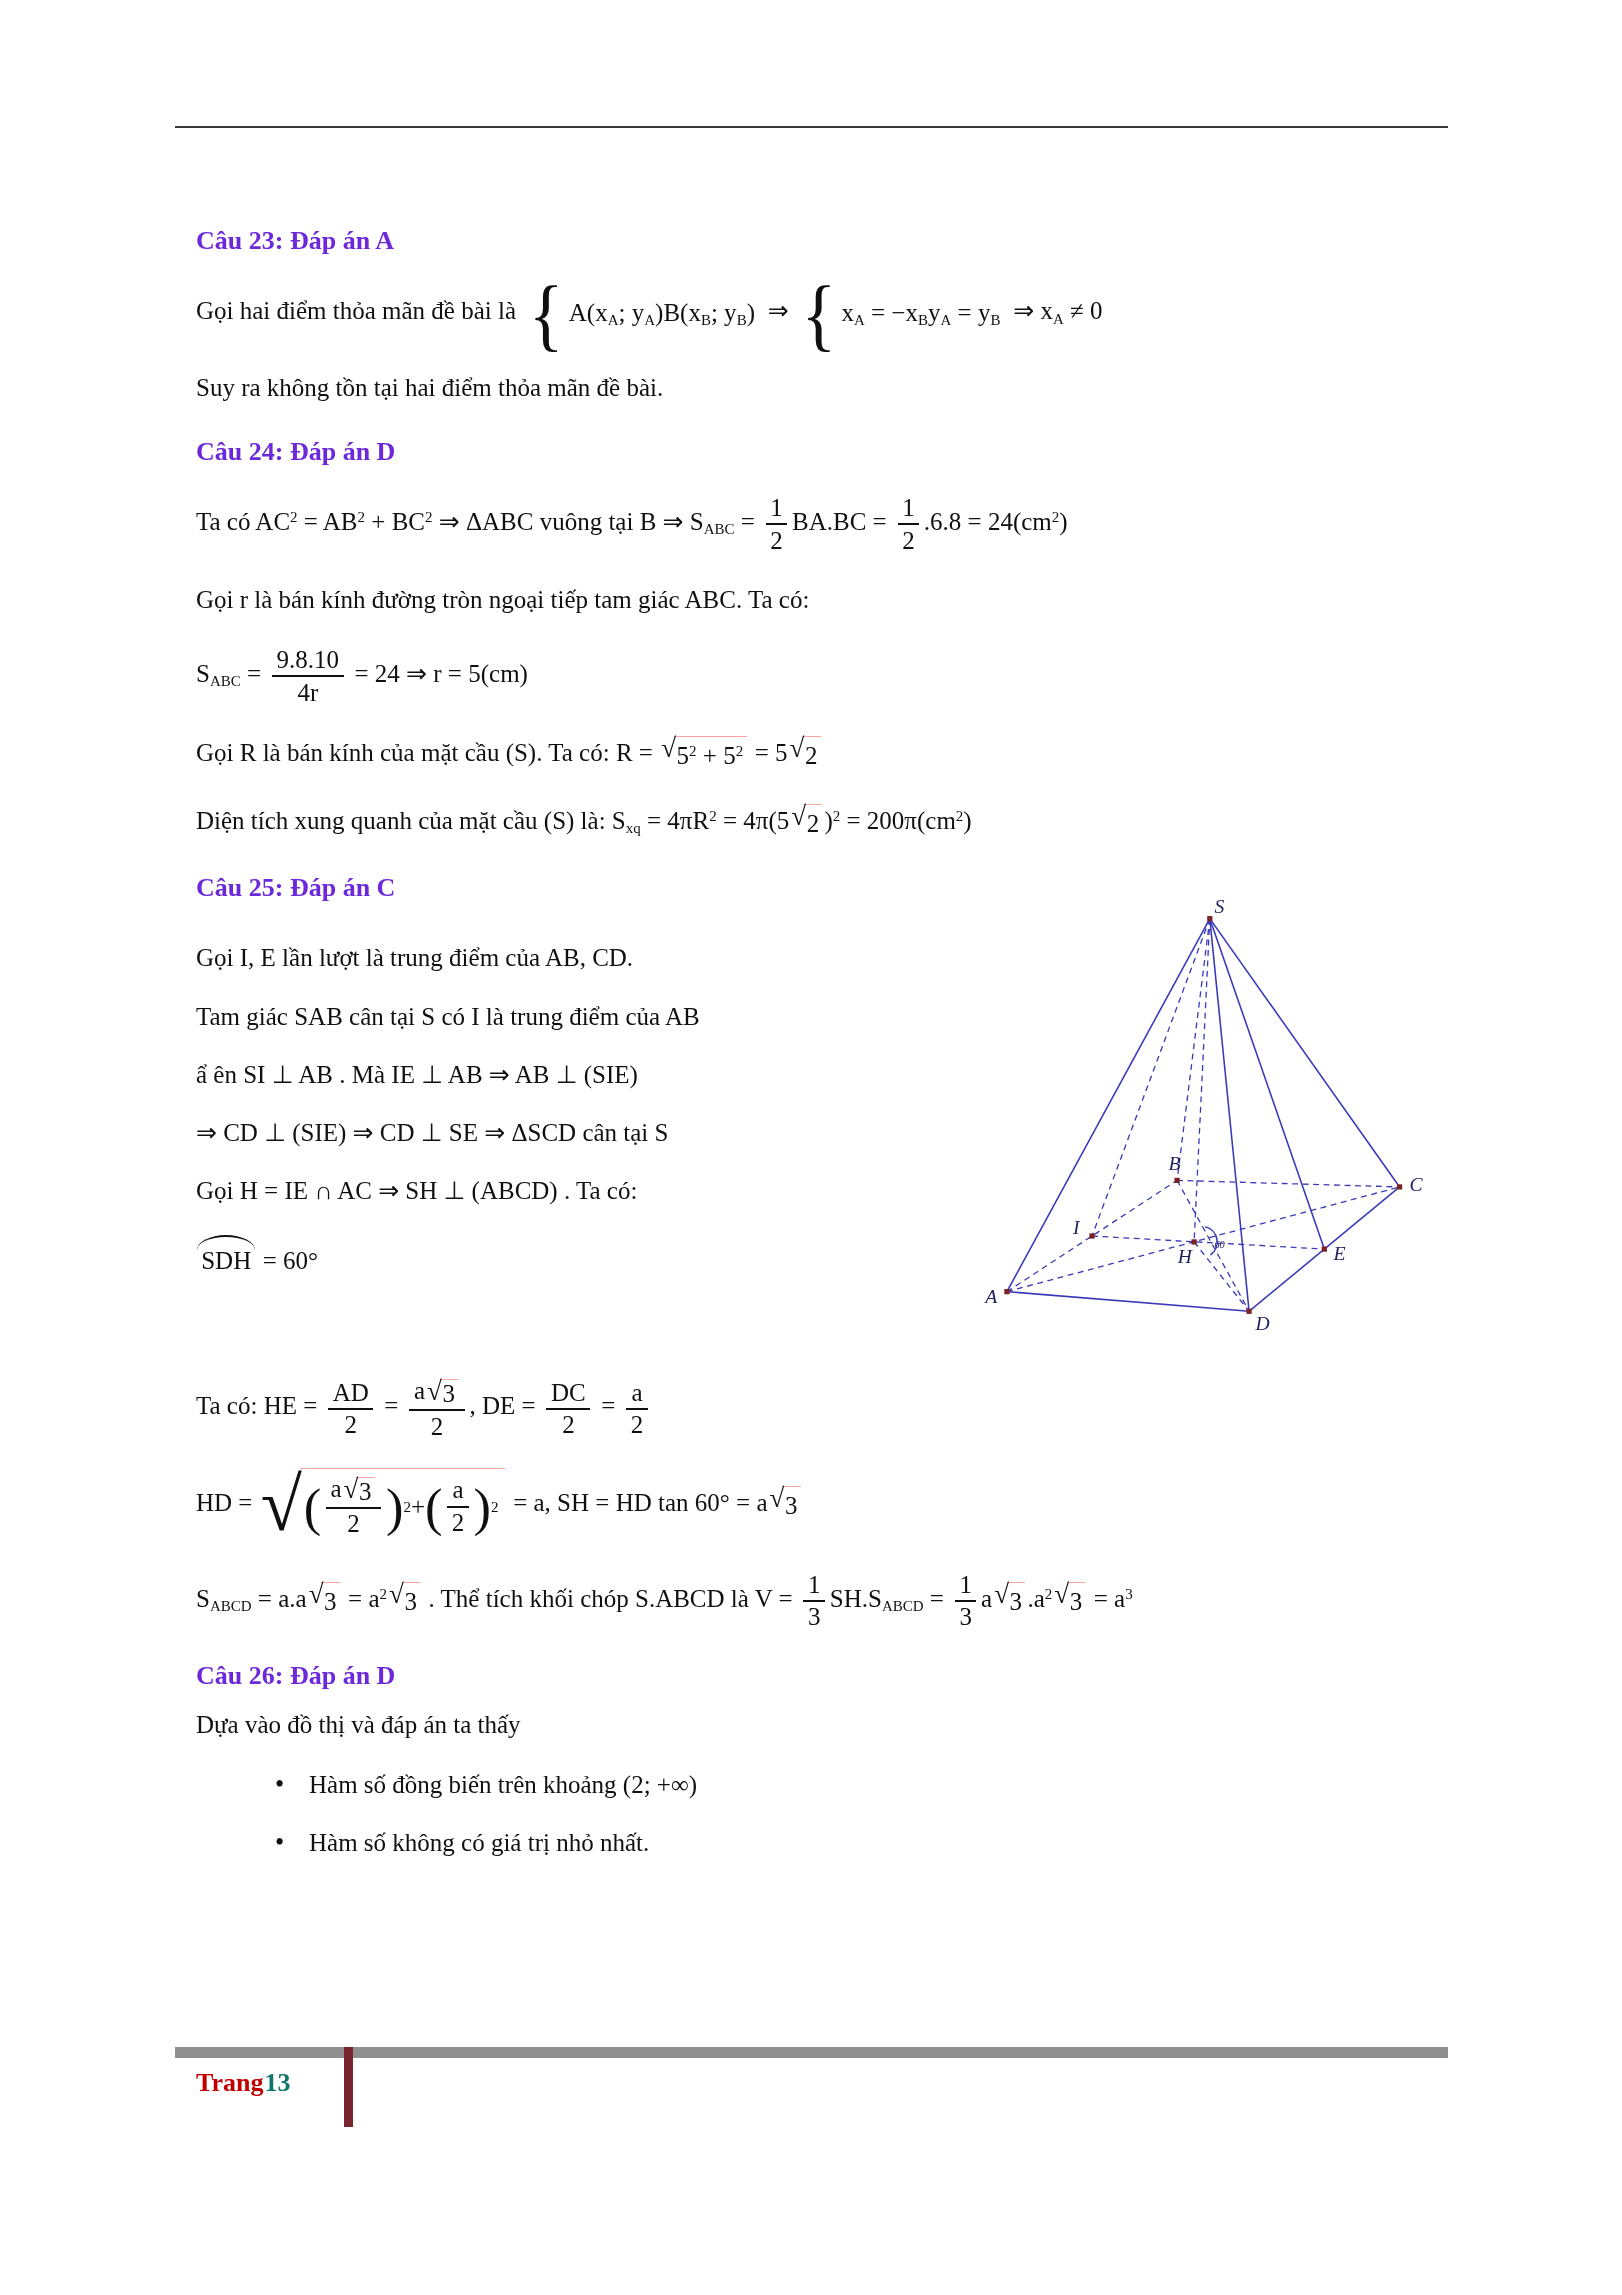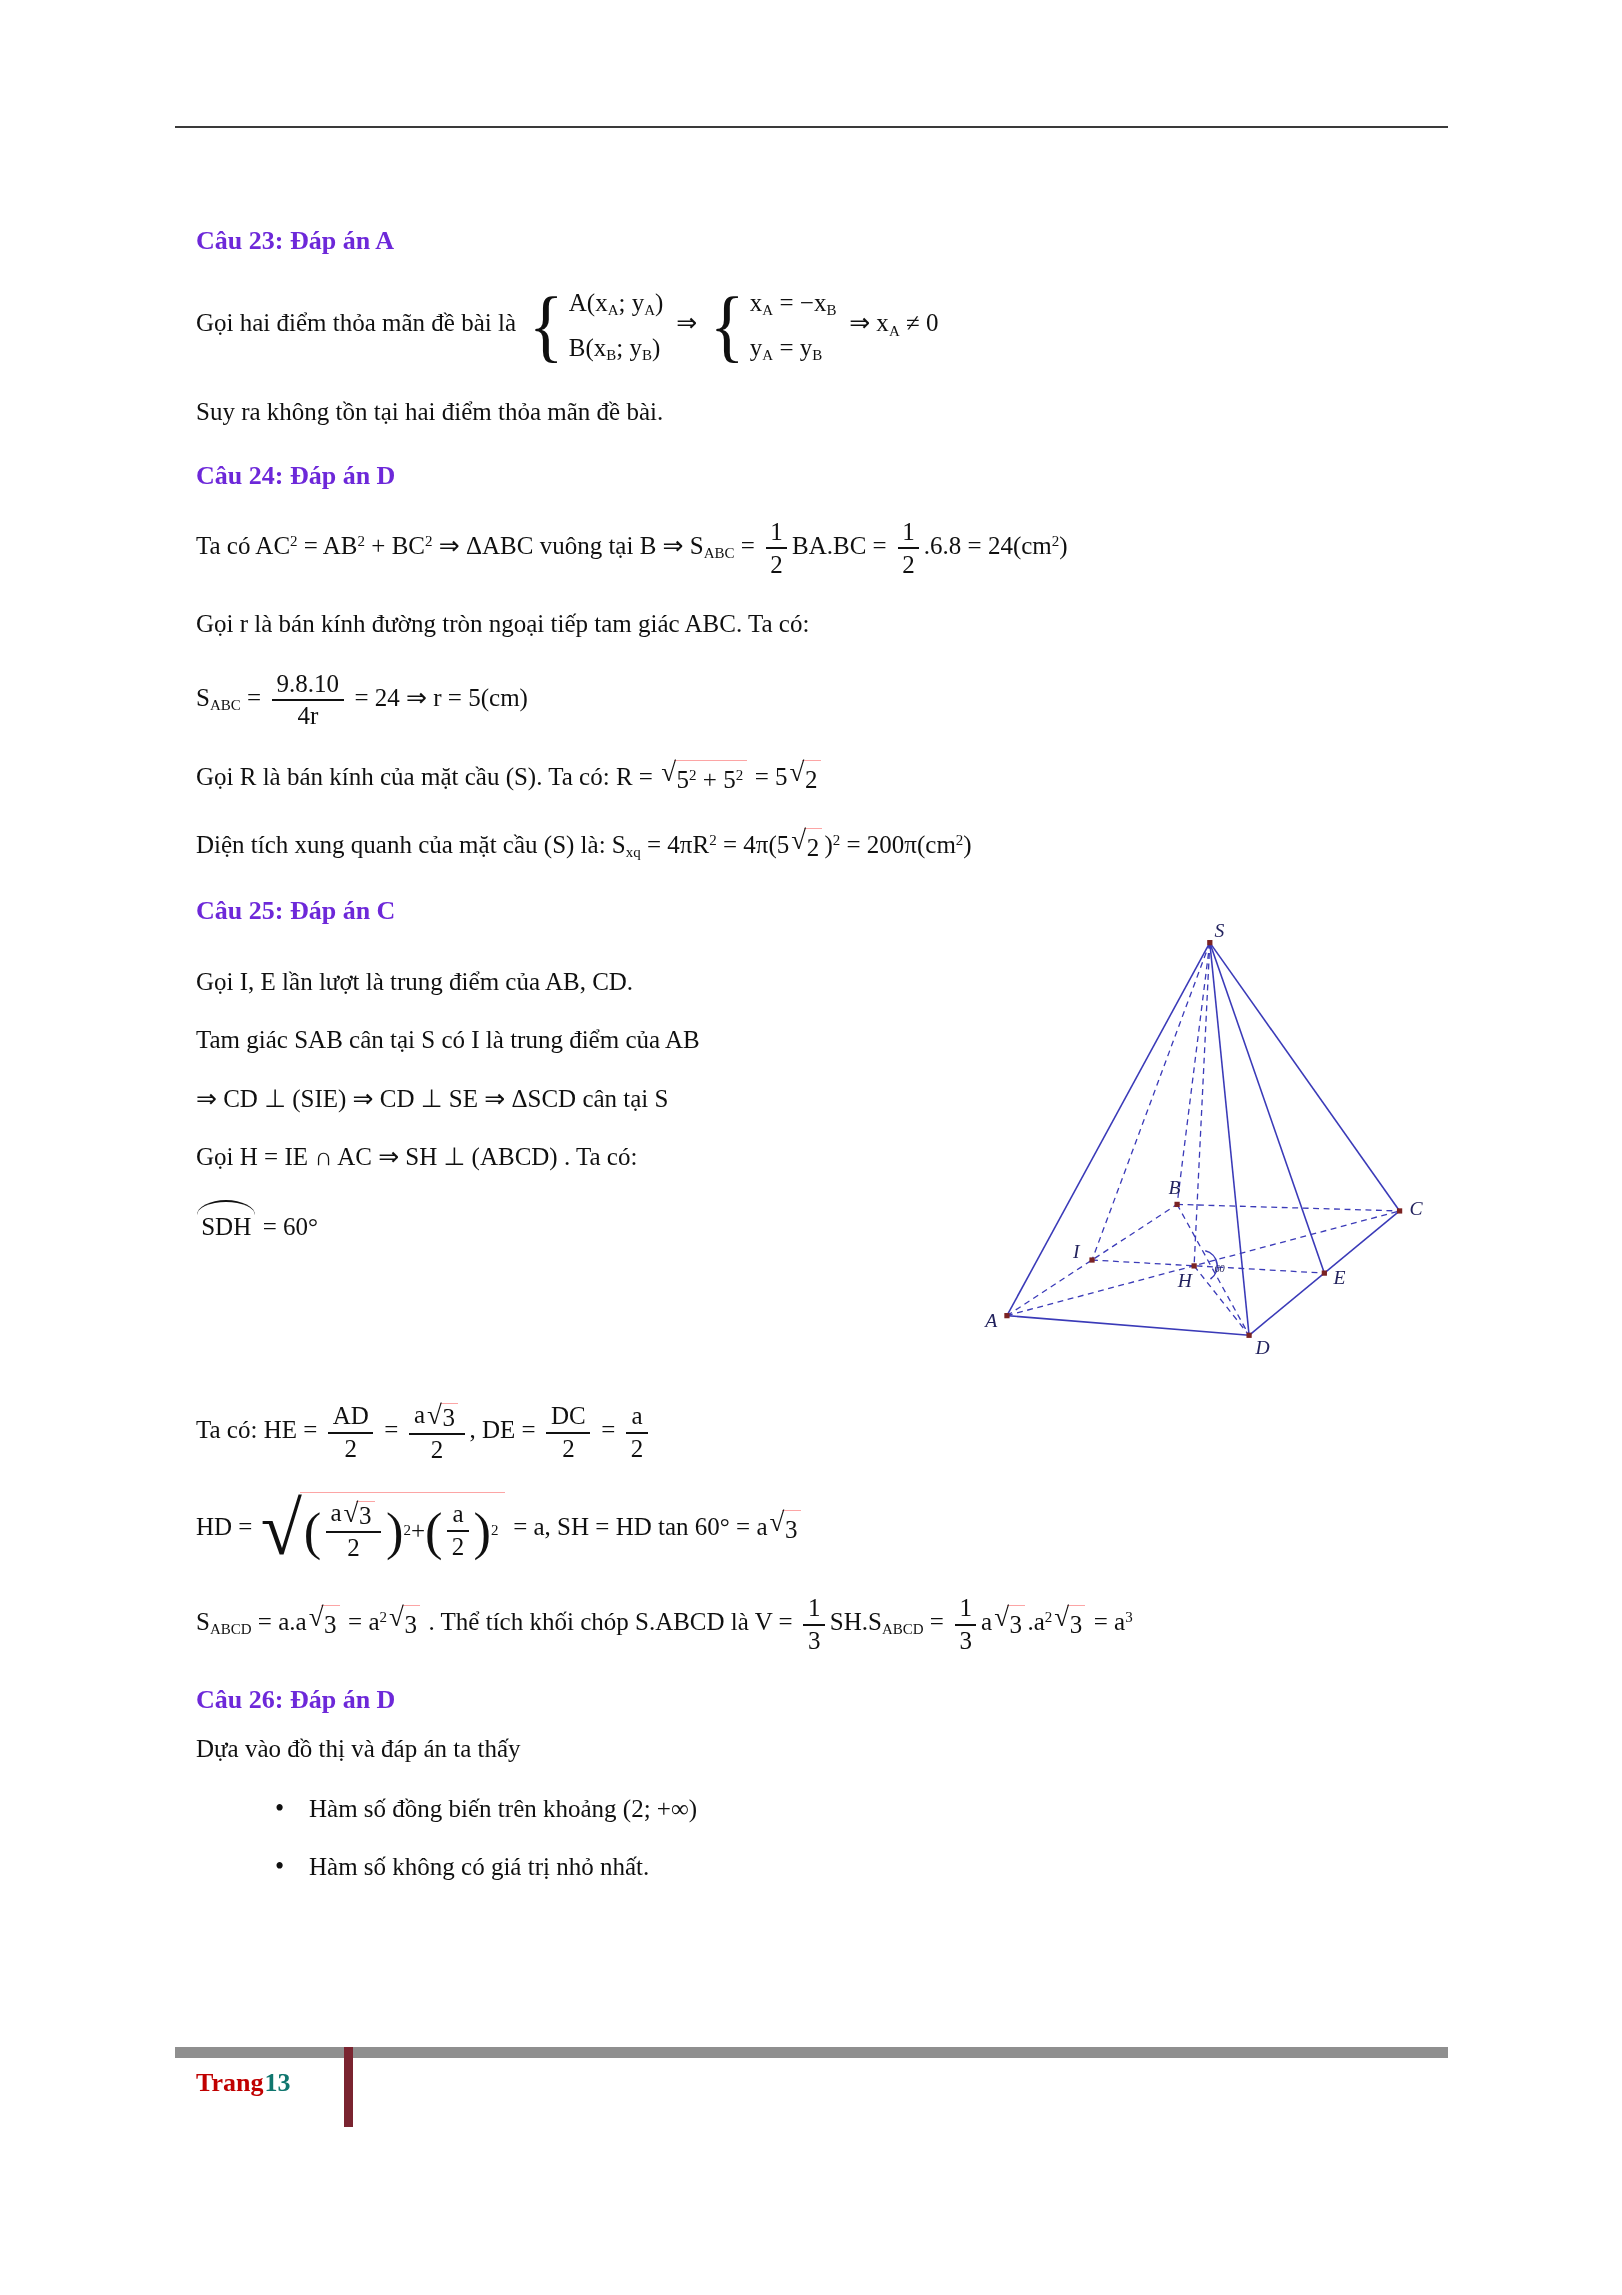--- a/index.html
+++ b/index.html
@@ -22,21 +22,21 @@
 
   sub{font-size:0.60em;vertical-align:-0.28em;}
   sup{font-size:0.60em;vertical-align:0.55em;}
 
   .frac{display:inline-flex;flex-direction:column;text-align:center;vertical-align:middle;margin:0 4.6px;line-height:1.12;}
   .frac .num{border-bottom:2px solid #111;padding:0 4.6px 1.3px 4.6px;}
   .frac .den{padding:1.3px 4.6px 0 4.6px;}
 
   .cases{display:inline-flex;align-items:center;vertical-align:middle;margin:0 6.5px;}
   .cases .brace{font-size:2.9em;font-weight:300;line-height:0.82;margin-right:5.2px;transform:scaleY(1.12);}
-  .cases .rows{display:inline-flex;flex-direction:column;row-gap:7.9px;text-align:left;}
+  .cases .rows{display:inline-flex;flex-direction:row;row-gap:7.9px;text-align:left;}
 
   .sqrt{display:inline-flex;align-items:flex-start;vertical-align:middle;margin:0 2px;}
   .sqrt .rad{line-height:1;font-size:1.08em;margin-right:-2px;transform:translateY(-1.3px);}
   .sqrt .vinc{border-top:1px solid #fca5a5;padding:0 3.3px 0 2.6px;}
   .sqrt:has(.frac){align-items:stretch;}
   .sqrt:has(.frac) > .rad{font-size:3.0em;line-height:1.0;align-self:center;font-weight:200;}
   .sqrt:has(.frac) > .vinc{display:inline-flex;align-items:center;padding:3.9px 6.5px 2.6px 3.9px;}
 
   .bigp{font-size:2.1em;vertical-align:middle;line-height:0;font-weight:200;}
 
@@ -122,20 +122,21 @@
           </span>)<sup>2</sup> = 200π(cm<sup>2</sup>)</div>
     </div>
 
     <div>
       <div class="q-heading">Câu 25: Đáp án C</div>
 
       <div class="s25-flex">
         <div class="s25-text">
           <div class="line">Gọi I, E lần lượt là trung điểm của AB, CD.</div>
           <div class="line">Tam giác SAB cân tại S có I là trung điểm của AB</div>
+          <div class="line">ẩ ên SI ⊥ AB . Mà IE ⊥ AB ⇒ AB ⊥ (SIE)</div>
           <div class="line">⇒ CD ⊥ (SIE) ⇒ CD ⊥ SE ⇒ ΔSCD cân tại S</div>
           <div class="line">Gọi H = IE ∩ AC ⇒ SH ⊥ (ABCD) . Ta có:</div>
           <div class="mline"><span class="hat">SDH</span> = 60°</div>
         </div>
 
         <div class="diagram-box">
           <svg width="504" height="445" viewBox="0 0 740 680" style="font-size:38px">
 
             <line class="edge dash" x1="75" y1="600" x2="335" y2="430"></line>
             <line class="edge dash" x1="335" y1="430" x2="675" y2="440"></line>

